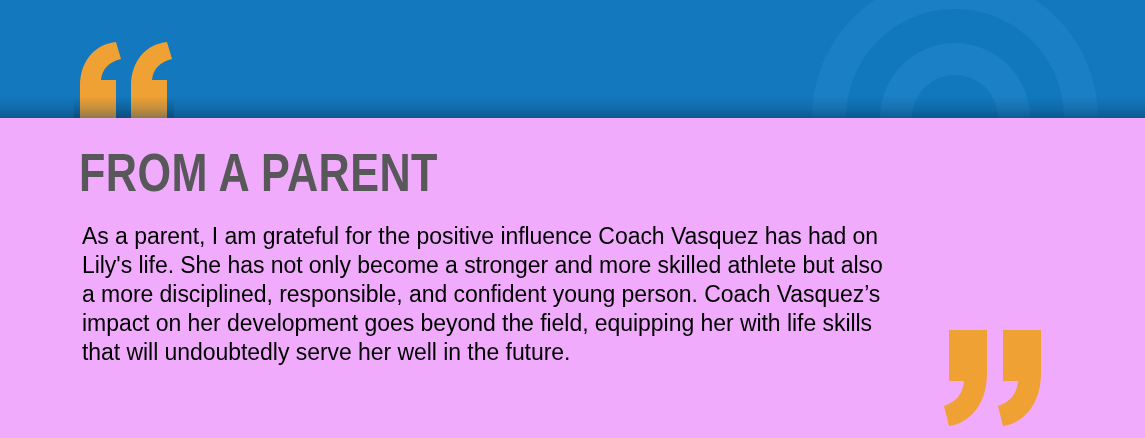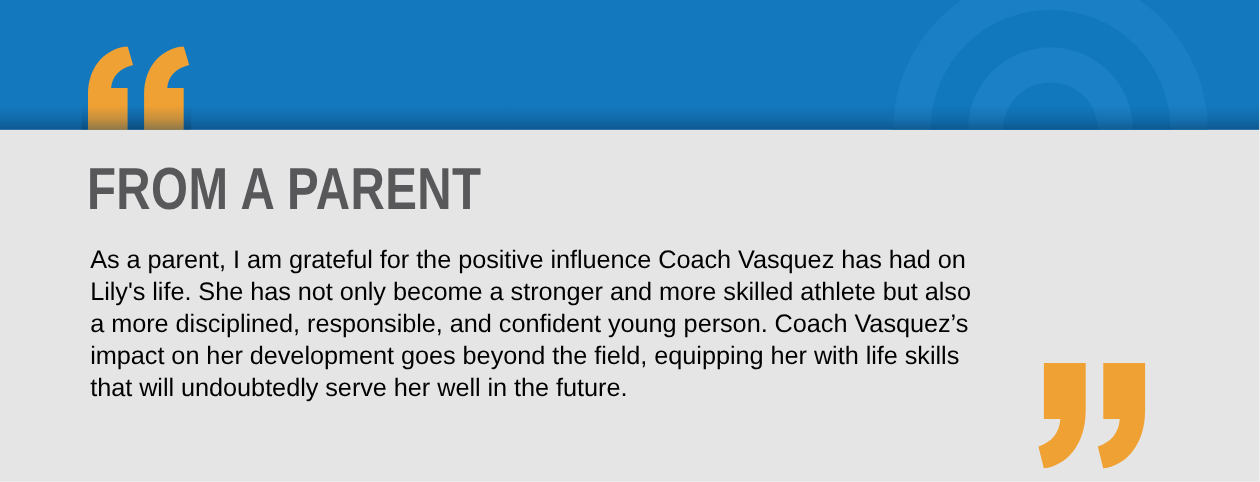--- a/index.html
+++ b/index.html
@@ -10,21 +10,21 @@
     width: 1145px;
     height: 438px;
     background: #ffffff;
     font-family: "Liberation Sans", sans-serif;
     overflow: hidden;
   }
   .card {
     position: relative;
     width: 1145px;
     height: 438px;
-    background: #e5e5e5;
+    background: #f0abfc;
     overflow: hidden;
   }
 
   
   .banner {
     position: absolute;
     left: 0;
     top: 0;
     width: 1145px;
     height: 118px;

